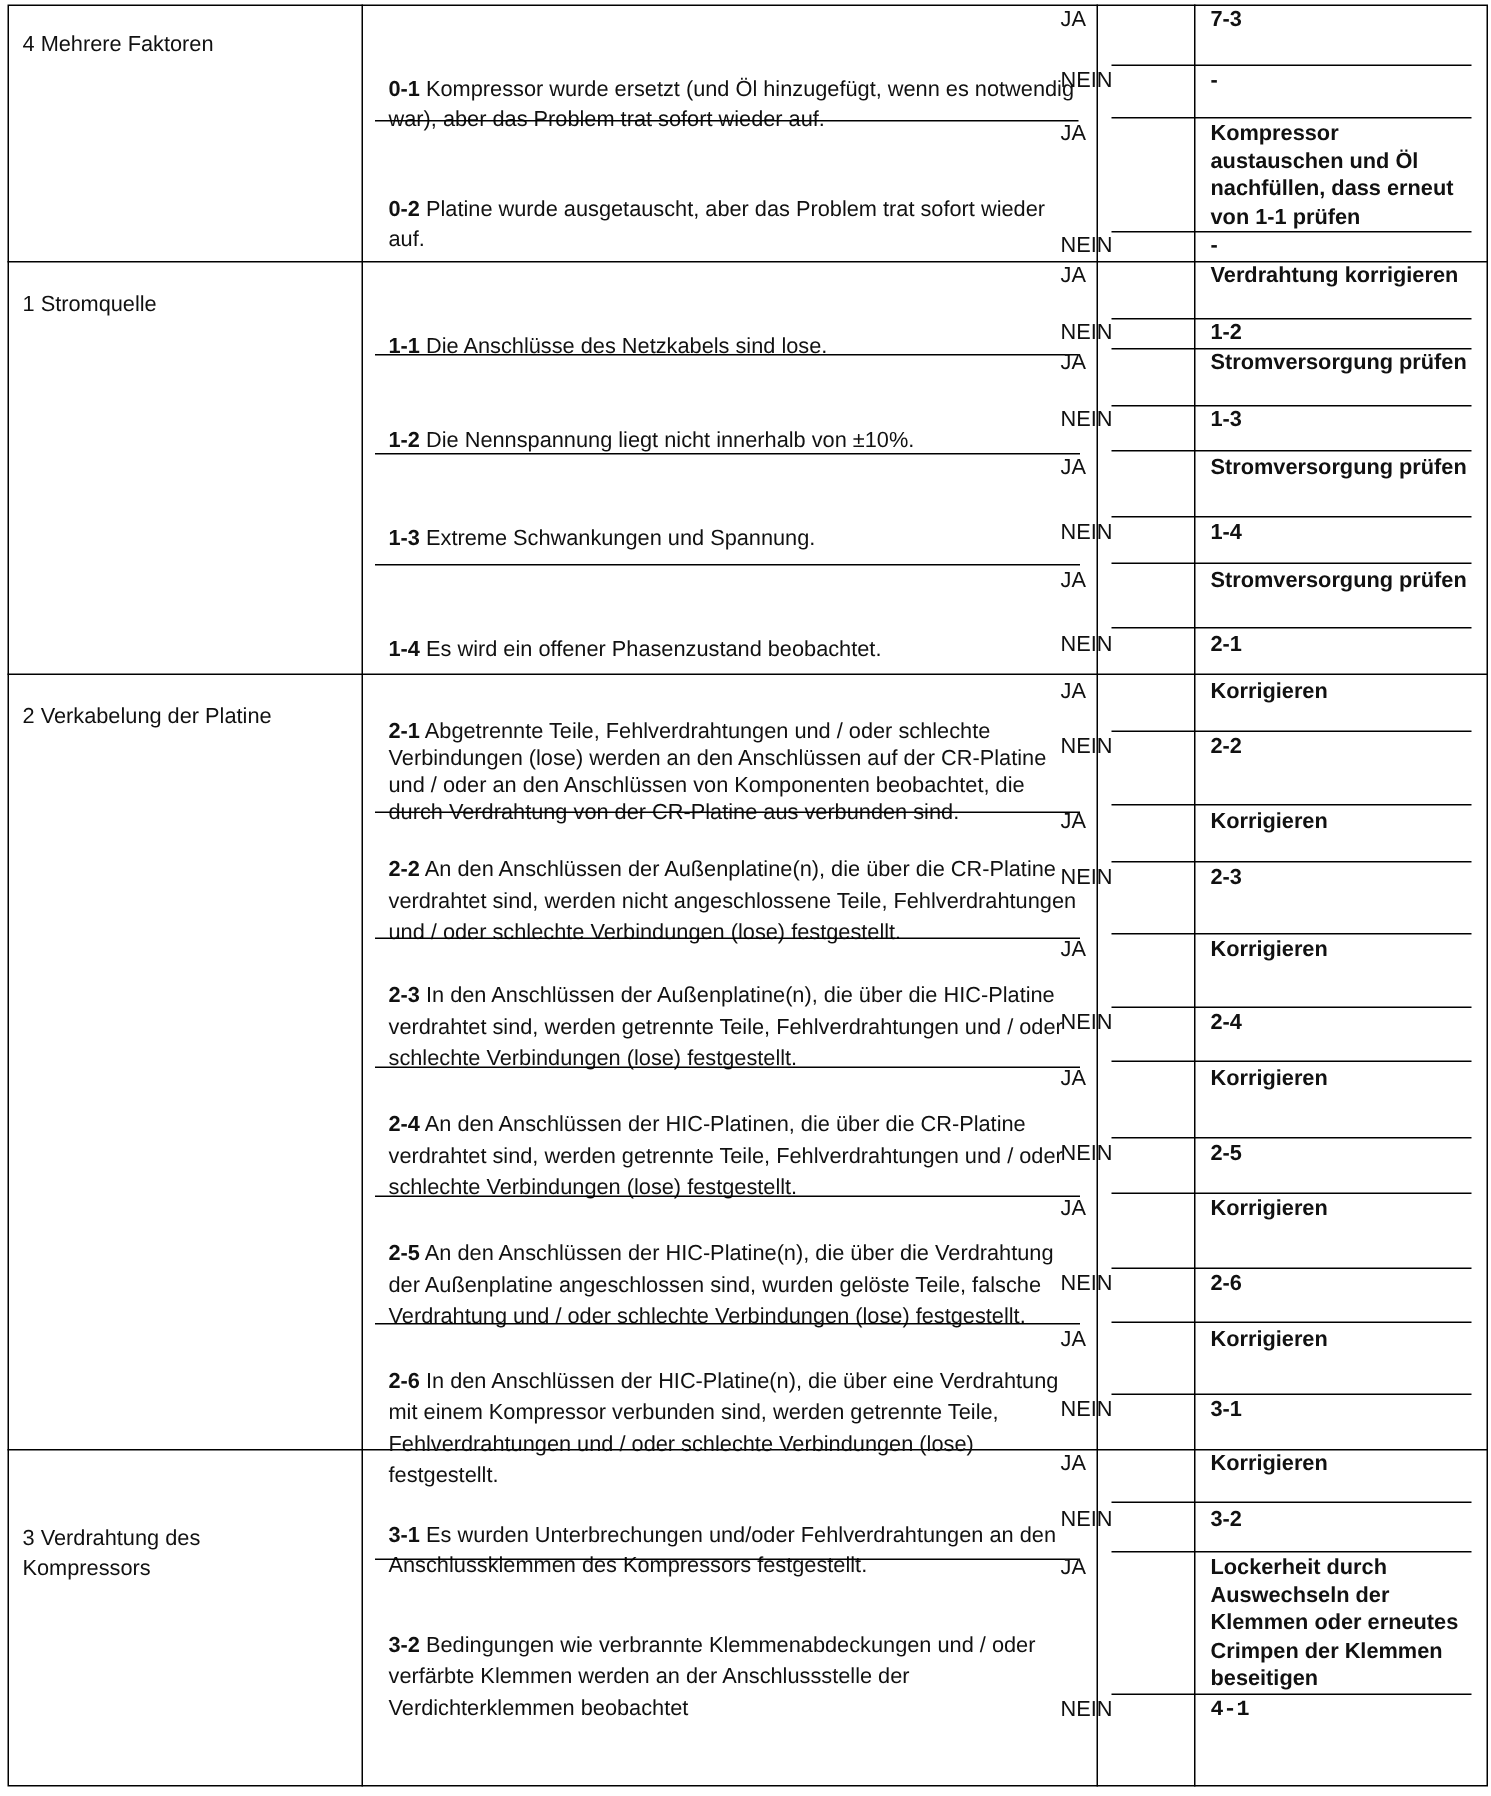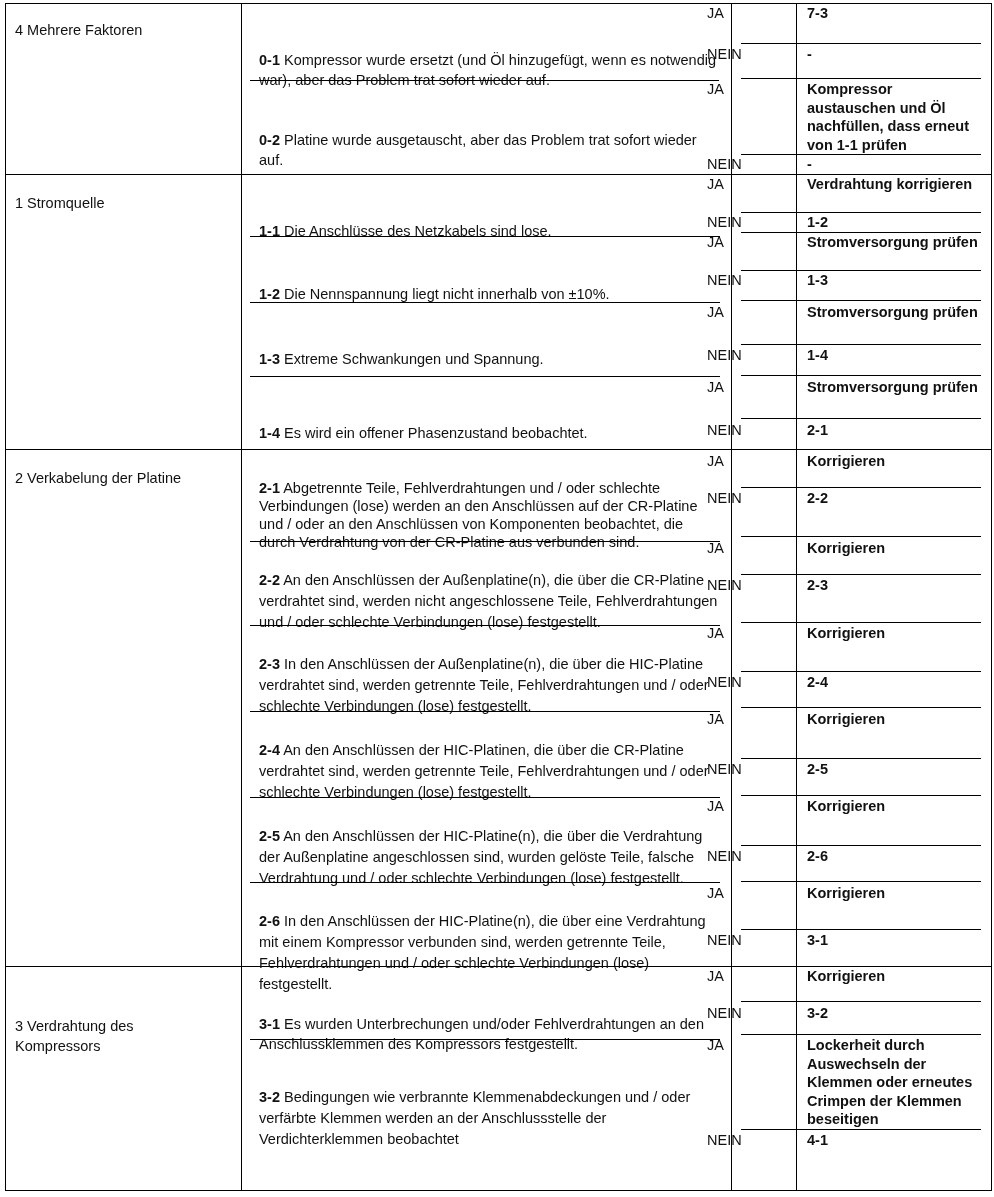--- a/index.html
+++ b/index.html
@@ -183,13 +183,13 @@
 <div class="ans" style="top:967px;">JA</div>
 <div class="res" style="top:967px;">Korrigieren</div>
 <div class="hline" style="left:741px; top:1001px; width:240px;"></div>
 <div class="ans" style="top:1004px;">NEIN</div>
 <div class="res" style="top:1004px;">3-2</div>
 <div class="hline" style="left:741px; top:1034px; width:240px;"></div>
 <div class="ans" style="top:1036px;">JA</div>
 <div class="res" style="top:1036px;">Lockerheit durch Auswechseln der Klemmen oder erneutes Crimpen der Klemmen beseitigen</div>
 <div class="hline" style="left:741px; top:1129px; width:240px;"></div>
 <div class="ans" style="top:1131px;">NEIN</div>
-<div class="res" style="top:1131px;">4-1</div>
+<div class="res" style="top:1131px;font-family:Liberation Mono, monospace;">4-1</div>
 
 </body></html>

